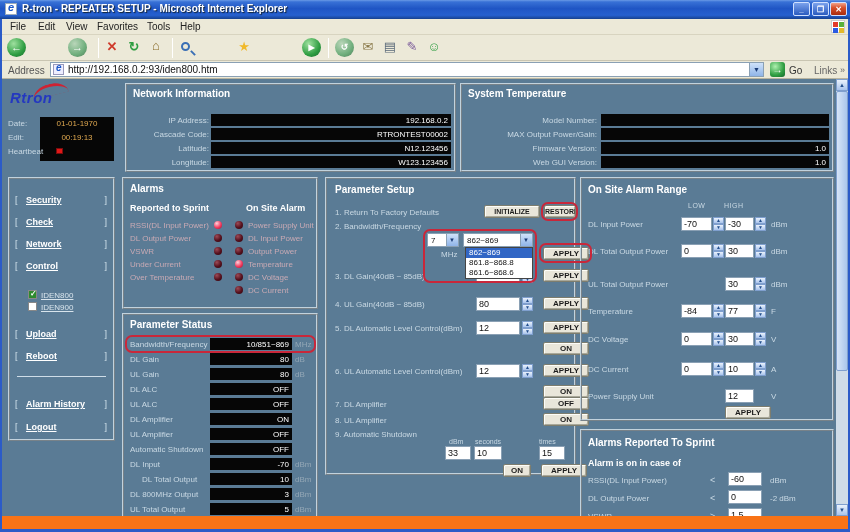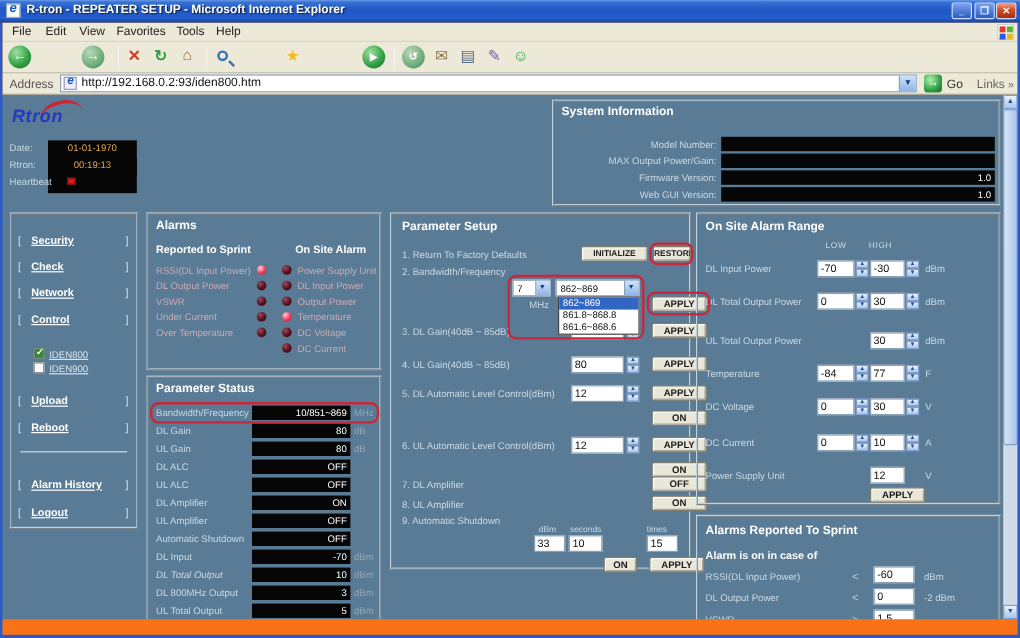--- a/index.html
+++ b/index.html
@@ -155,29 +155,40 @@
     <span class="chev">»</span>
   </div>
 
   <div class="abs" id="content">
 
     <div class="abs" style="left:6px;top:4px;width:115px;height:86px;">
       <span class="swoosh" style="left:26px;top:1px;"></span>
       <span class="logotext" style="left:4px;top:6px;">Rtron</span>
       <span class="lbl" style="left:2px;top:36px;">Date:</span>
       <span class="dtbox" style="left:34px;top:34px;width:74px;">01-01-1970</span>
-      <span class="lbl" style="left:2px;top:50px;">Rtron:</span>
+      <span class="lbl" style="left:2px;top:50px;">Edit:</span>
       <span class="dtbox" style="left:34px;top:48px;width:74px;">00:19:13</span>
       <span class="lbl" style="left:2px;top:64px;">Heartbeat</span>
       <span class="hb" style="left:50px;top:65px;"></span>
     </div>
 
+    <div class="panel" style="left:125px;top:4px;width:331px;height:89px;">
+      <span class="ph" style="left:6px;top:3px;">Network Information</span>
+      <span class="lbl r" style="left:2px;top:31px;width:80px;">IP Address:</span>
+      <span class="bf" style="left:84px;top:29px;width:240px;">192.168.0.2</span>
+      <span class="lbl r" style="left:2px;top:45px;width:80px;">Cascade Code:</span>
+      <span class="bf" style="left:84px;top:43px;width:240px;">RTRONTEST00002</span>
+      <span class="lbl r" style="left:2px;top:59px;width:80px;">Latitude:</span>
+      <span class="bf" style="left:84px;top:57px;width:240px;">N12.123456</span>
+      <span class="lbl r" style="left:2px;top:73px;width:80px;">Longitude:</span>
+      <span class="bf" style="left:84px;top:71px;width:240px;">W123.123456</span>
+    </div>
 
     <div class="panel" style="left:460px;top:4px;width:374px;height:89px;">
-      <span class="ph" style="left:6px;top:3px;">System Information</span>
+      <span class="ph" style="left:6px;top:3px;">System Temperature</span>
       <span class="lbl r" style="left:2px;top:31px;width:133px;">Model Number:</span>
       <span class="bf" style="left:139px;top:29px;width:228px;"></span>
       <span class="lbl r" style="left:2px;top:45px;width:133px;">MAX Output Power/Gain:</span>
       <span class="bf" style="left:139px;top:43px;width:228px;"></span>
       <span class="lbl r" style="left:2px;top:59px;width:133px;">Firmware Version:</span>
       <span class="bf" style="left:139px;top:57px;width:228px;">1.0</span>
       <span class="lbl r" style="left:2px;top:73px;width:133px;">Web GUI Version:</span>
       <span class="bf" style="left:139px;top:71px;width:228px;">1.0</span>
     </div>
 
@@ -277,21 +288,21 @@
       <span class="bf" style="left:86px;top:83px;width:82px;">OFF</span>
       <span class="lbl" style="left:6px;top:100px;">DL Amplifier</span>
       <span class="bf" style="left:86px;top:98px;width:82px;">ON</span>
       <span class="lbl" style="left:6px;top:115px;">UL Amplifier</span>
       <span class="bf" style="left:86px;top:113px;width:82px;">OFF</span>
       <span class="lbl" style="left:6px;top:130px;">Automatic Shutdown</span>
       <span class="bf" style="left:86px;top:128px;width:82px;">OFF</span>
       <span class="lbl" style="left:6px;top:145px;">DL Input</span>
       <span class="bf" style="left:86px;top:143px;width:82px;">-70</span>
       <span class="unit" style="left:171px;top:145px;">dBm</span>
-      <span class="lbl" style="left:6px;top:160px;font-style:italic;">DL Total Output</span>
+      <span class="lbl" style="left:18px;top:160px;">DL Total Output</span>
       <span class="bf" style="left:86px;top:158px;width:82px;">10</span>
       <span class="unit" style="left:171px;top:160px;">dBm</span>
       <span class="lbl" style="left:6px;top:175px;">DL 800MHz Output</span>
       <span class="bf" style="left:86px;top:173px;width:82px;">3</span>
       <span class="unit" style="left:171px;top:175px;">dBm</span>
       <span class="lbl" style="left:6px;top:190px;">UL Total Output</span>
       <span class="bf" style="left:86px;top:188px;width:82px;">5</span>
       <span class="unit" style="left:171px;top:190px;">dBm</span>
     </div>
 

